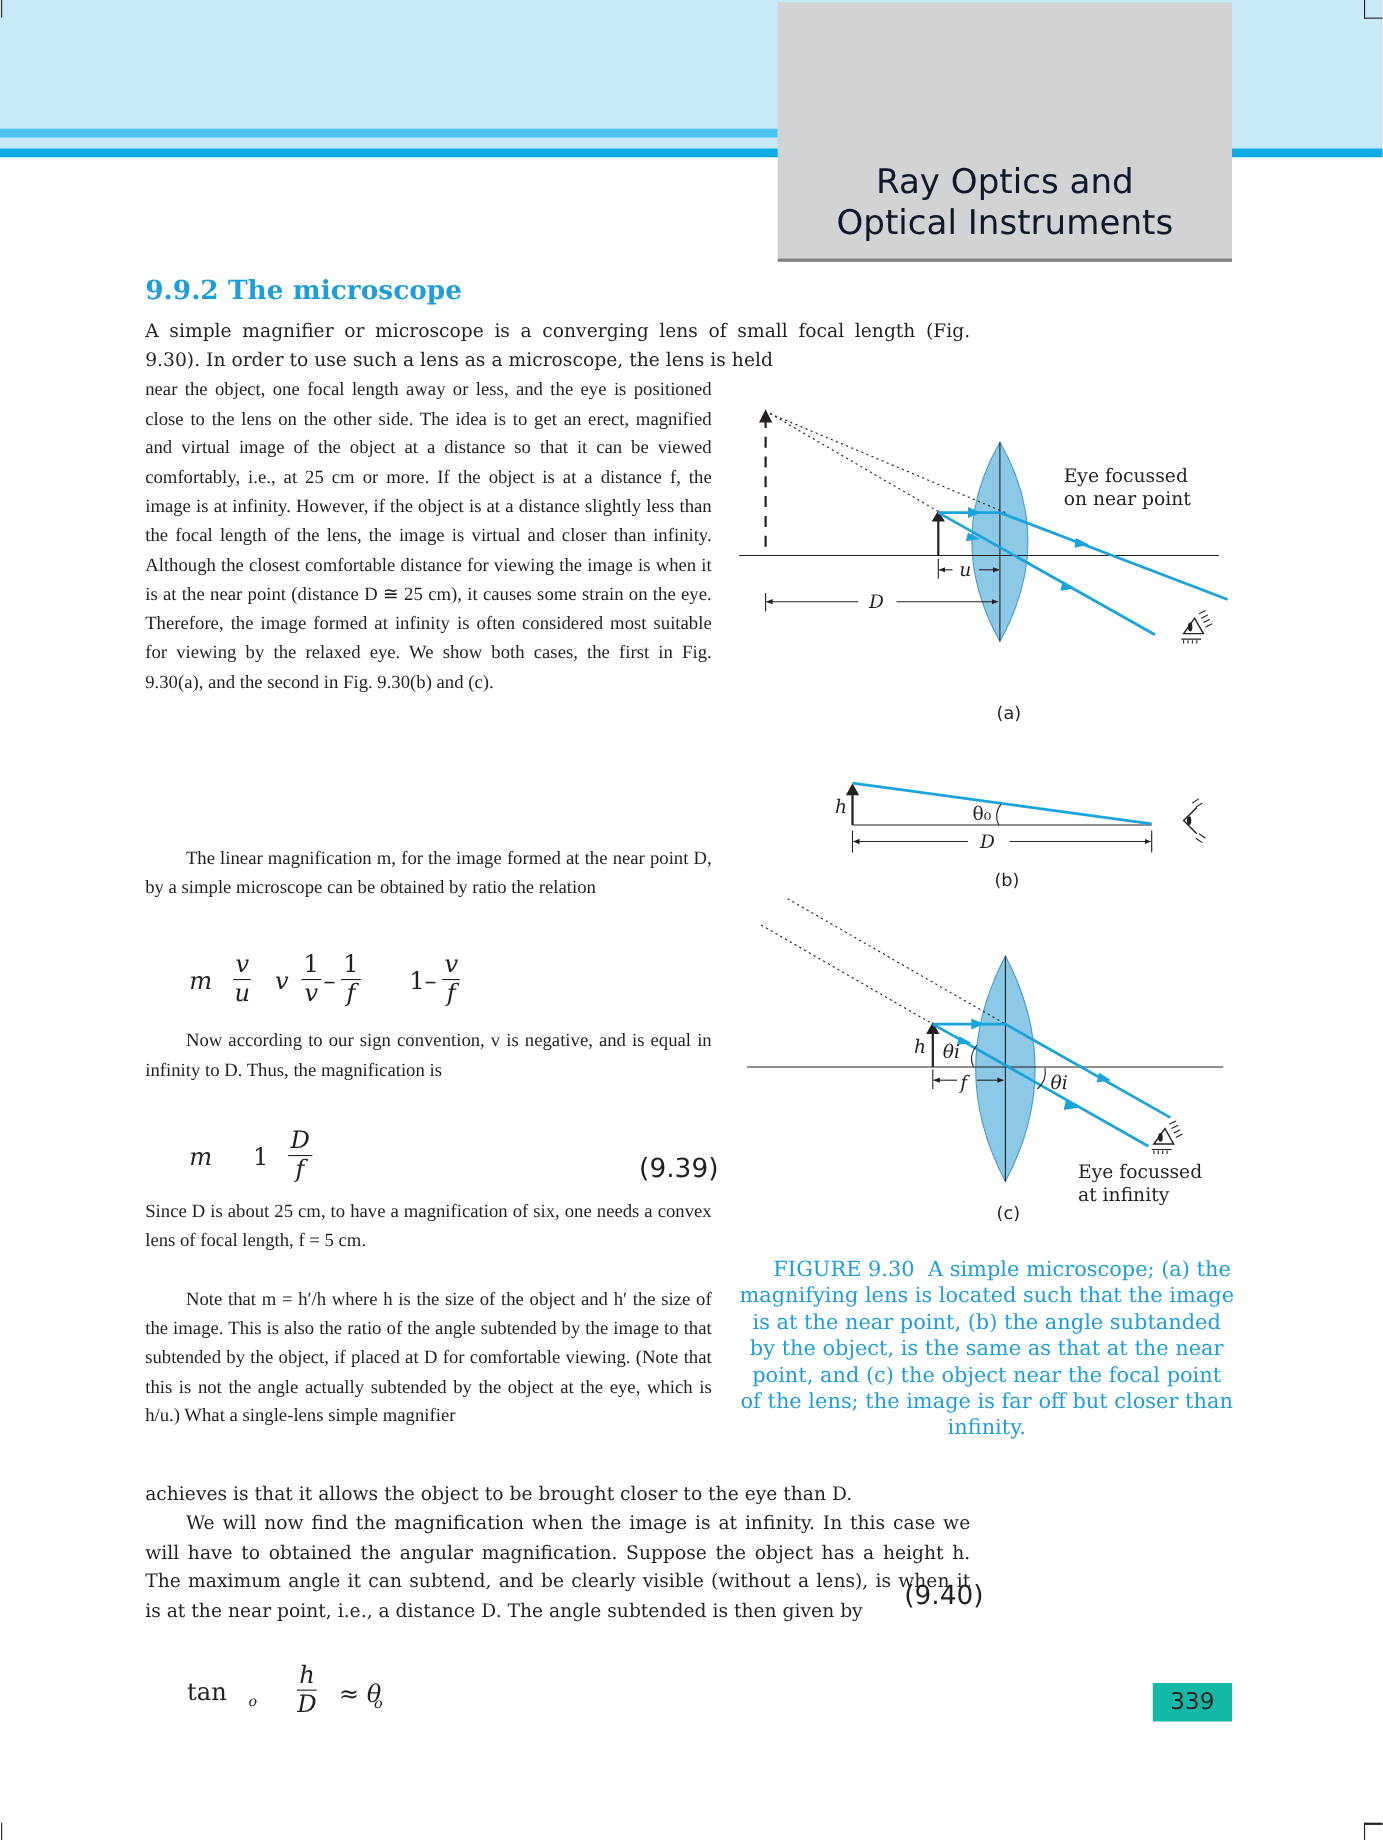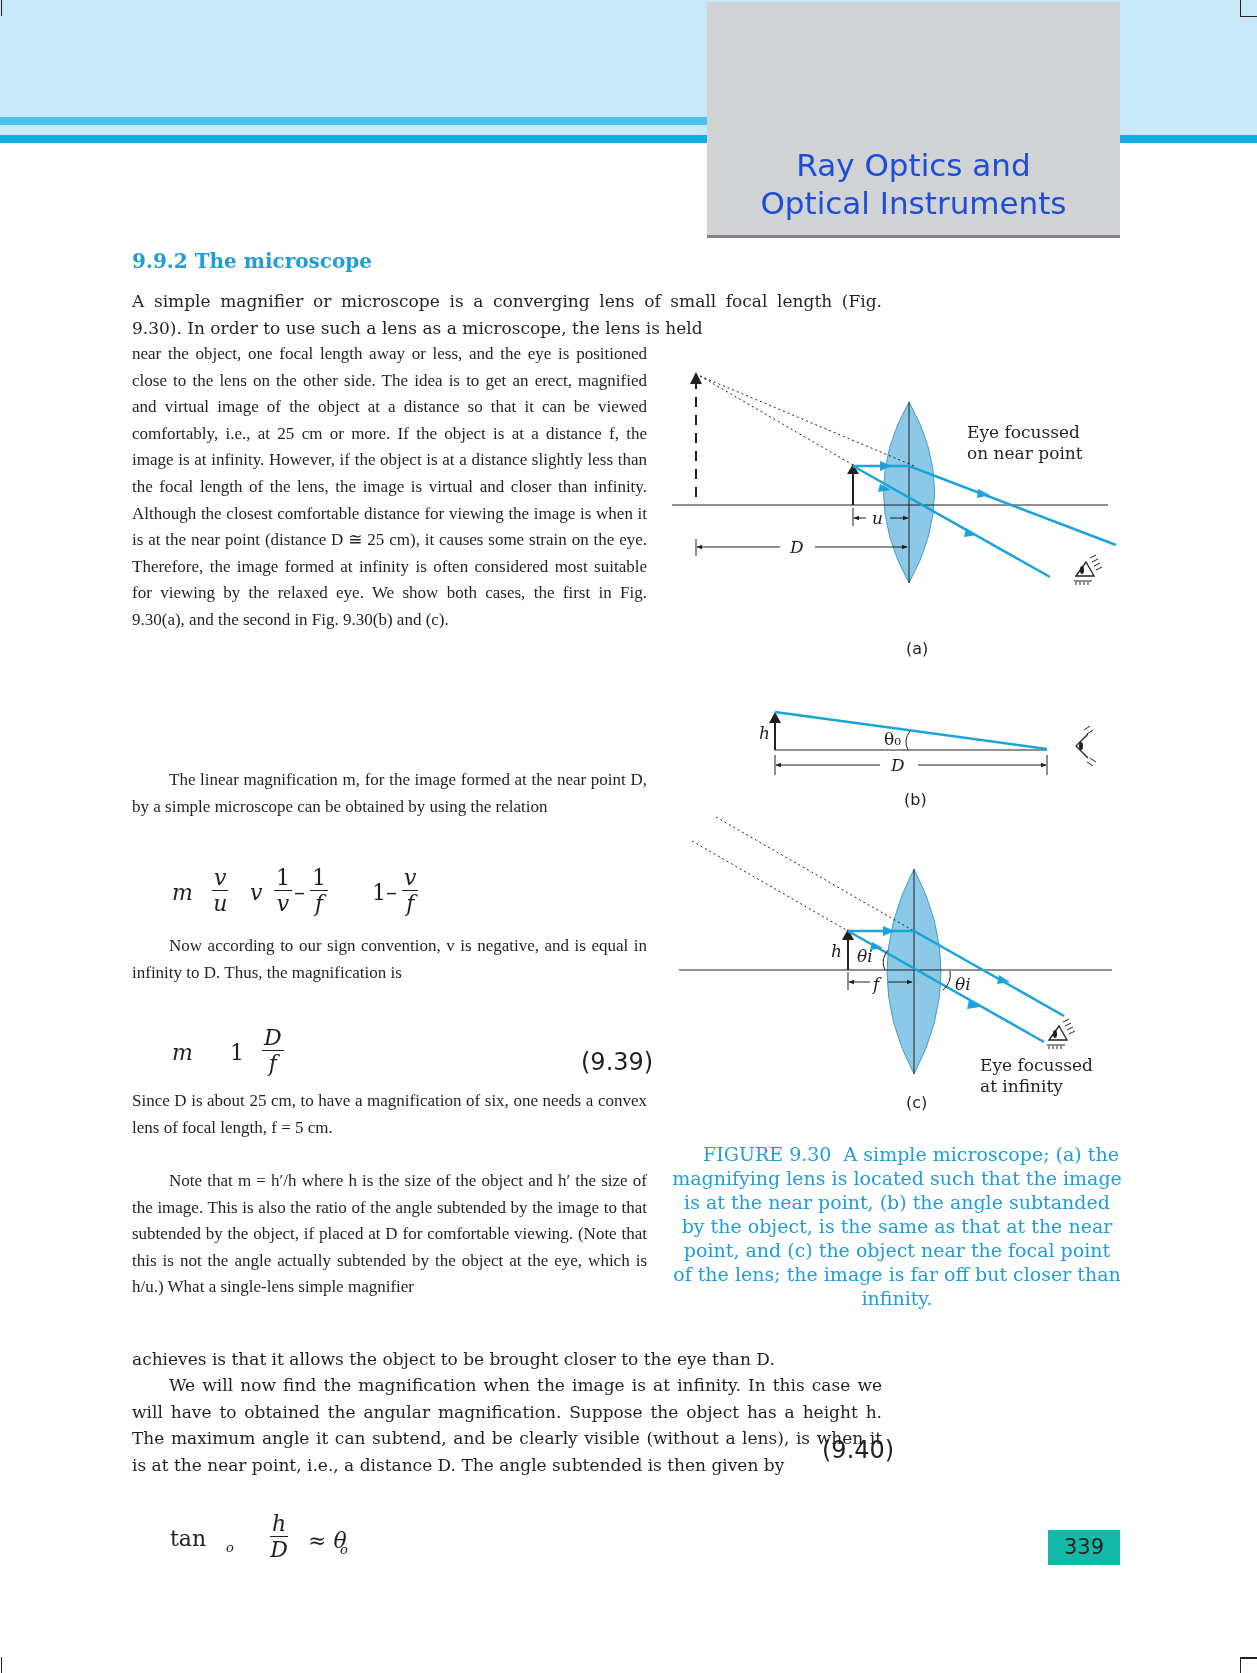--- a/index.html
+++ b/index.html
@@ -4,28 +4,28 @@
 <style>
   html, body { margin:0; padding:0; }
   body { width:1257px; height:1673px; position:relative; background:#ffffff; overflow:hidden;
          font-family:"DejaVu Serif", serif; color:#231f20; }
   .hdr-bg { position:absolute; left:0; top:0; width:1257px; height:140px; background:#c8e9f8; }
   .stripe1 { position:absolute; left:0; top:117px; width:707px; height:8px; background:#4cc3ef; }
   .stripe2 { position:absolute; left:0; top:135px; width:1257px; height:8px; background:#10ace3; }
   .chapter-box { position:absolute; left:707px; top:2px; width:413px; height:233px; background:#d1d3d4;
                  border-bottom:3px solid #808285; }
   .chapter-title { position:absolute; left:0; right:0; top:144px; text-align:center;
-                   font-family:"DejaVu Sans", sans-serif; font-size:31px; line-height:38px; color:#1d4ed8; white-space:pre-line; }
+                   font-family:"DejaVu Sans", sans-serif; font-size:31px; line-height:38px; color:#0f172a; white-space:pre-line; }
   .crop { position:absolute; border-color:#231f20; border-style:solid; width:18px; height:18px; }
   .crop.tl { left:0; top:0; border-width:0 1px 0 0; width:1px; height:16px; }
   .crop.tr { right:0; top:0; border-width:0 0 1px 1px; height:16px; width:16px; }
   .crop.bl { left:0; bottom:0; border-width:0 1px 0 0; width:1px; height:16px; }
   .crop.br { right:0; bottom:0; border-width:2px 0 0 1px; height:14px; width:16px; }
 
-  .section-heading { position:absolute; left:132px; top:249px; font-size:20px; font-weight:bold; color:#1e9dd8; }
+  .section-heading { position:absolute; left:132px; top:249px; font-size:24px; font-weight:bold; color:#1e9dd8; }
   .para { position:absolute; font-size:17px; line-height:26.6px; text-align:justify; text-align-last:auto; }
   .para.narrow { left:132px; width:515px;font-family:Liberation Serif, serif; }
   .para.wide { left:132px; width:750px; }
   .indent { text-indent:37px; }
   i, .it { font-style:italic; }
 
   .eq { position:absolute; font-size:22px; font-style:italic; }
   .frac { position:absolute; text-align:center; }
   .frac .num { display:block; border-bottom:1.2px solid #231f20; padding:0 2px; line-height:24px; }
   .frac .den { display:block; line-height:26px; }
@@ -52,21 +52,21 @@
 </div>
 <div class="crop tl"></div>
 <div class="crop tr"></div>
 <div class="crop bl"></div>
 <div class="crop br"></div>
 
 <div class="section-heading">9.9.2 The microscope</div>
 
 <div class="para wide" style="top:288px;">A simple magnifier or microscope is a converging lens of small focal length (Fig. 9.30). In order to use such a lens as a microscope, the lens is held</div>
 <div class="para narrow" style="top:341px;">near the object, one focal length away or less, and the eye is positioned close to the lens on the other side. The idea is to get an erect, magnified and virtual image of the object at a distance so that it can be viewed comfortably, i.e., at 25 cm or more. If the object is at a distance f, the image is at infinity. However, if the object is at a distance slightly less than the focal length of the lens, the image is virtual and closer than infinity. Although the closest comfortable distance for viewing the image is when it is at the near point (distance D ≅ 25 cm), it causes some strain on the eye. Therefore, the image formed at infinity is often considered most suitable for viewing by the relaxed eye. We show both cases, the first in Fig. 9.30(a), and the second in Fig. 9.30(b) and (c).</div>
-<div class="para narrow indent" style="top:767px;">The linear magnification m, for the image formed at the near point D, by a simple microscope can be obtained by using the relation</div>
+<div class="para narrow indent" style="top:767px;">The linear magnification m, for the image formed at the near point D, by a simple microscope can be obtained by ratio the relation</div>
 
 <div>
   <span class="eq" style="left:172px; top:880px;">m</span>
   <span class="eq frac" style="left:212px; top:866px;">
       <span class="num">v</span>
       <span class="den">u</span>
     </span>
   <span class="eq" style="left:250px; top:880px;">v</span>
   <span class="eq frac" style="left:274px; top:866px; font-style:normal;">
       <span class="num">1</span>

